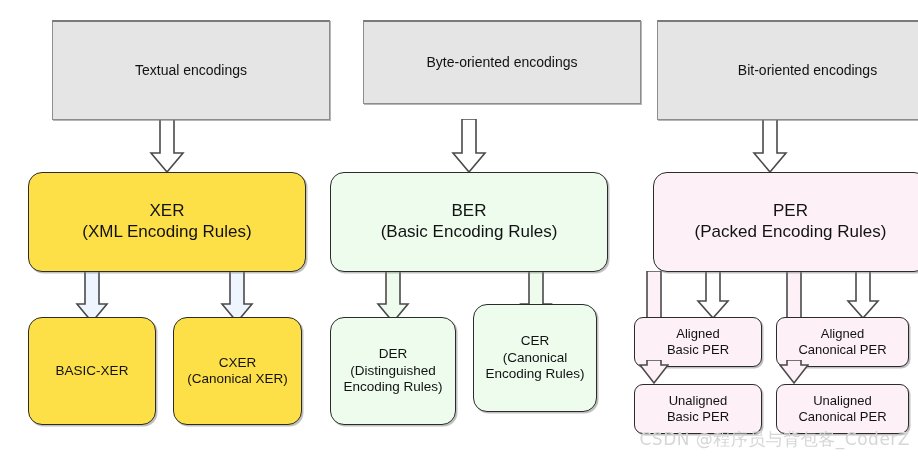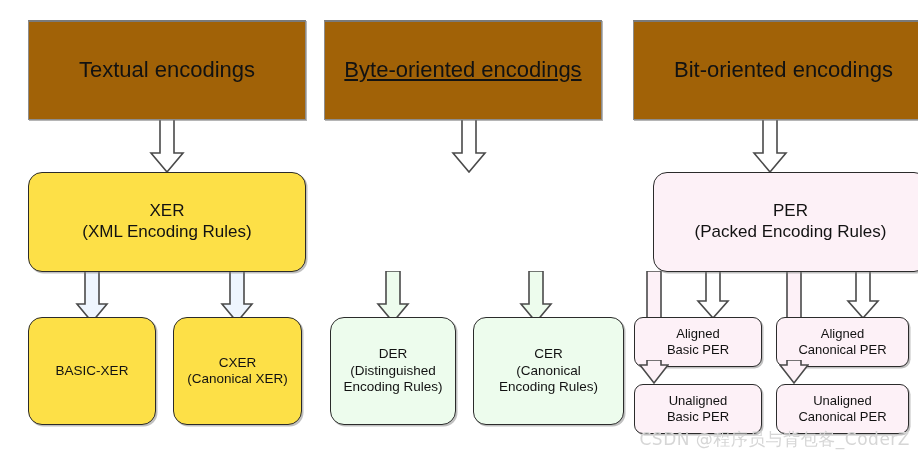--- a/index.html
+++ b/index.html
@@ -24,25 +24,26 @@
     justify-content:center;
     text-align:center;
     color:#121212;
     line-height:1.22;
     z-index:6;
   }
   .box .txt{ white-space:pre-line; display:block; }
 
   
   .hdr{
-    background:#a16207;
+    background:#e5e5e5;
     border:1px solid #8d8d8d;
     border-top:2px solid #7a7a7a;
     box-shadow:1px 1px 0 rgba(120,120,120,.55);
-    font-size:22px;
+    font-size:14px;
+    margin-left:24px;
   }
 
   
   .card{
     border-radius:14px;
     box-shadow:1.5px 1.5px 0 rgba(130,130,130,.5);
   }
   .card.blue { background:#fde047; border:1px solid #2b2b2b; }
   .card.green{ background:#edfced; border:1px solid #2b2b2b; }
   .card.pink { background:#fdf1f7; border:1px solid #2b2b2b; }
@@ -94,42 +95,46 @@
   </svg>
 
   <div class="box card blue lvl3" style="left:28px;top:317px;width:128px;height:108px;">
     <span class="txt">BASIC-XER</span>
   </div>
   <div class="box card blue lvl3" style="left:173px;top:317px;width:129px;height:108px;">
     <span class="txt">CXER
 (Canonical XER)</span>
   </div>
 
-  <div class="box hdr" style="left:324px;top:20px;width:278px;height:100px;text-decoration:underline;">
+  <div class="box hdr" style="left:339px;top:20px;width:278px;height:84px;">
     <span class="txt">Byte-oriented encodings</span>
   </div>
 
   <svg class="arrow" width="40" height="56" viewBox="0 0 40 56" style="left:449px;top:119px;">
     <path d="M13 0 L27 0 L27 34 L36 34 L20 53 L4 34 L13 34 Z" fill="#ffffff" stroke="#4a4a4a" stroke-width="1.6" stroke-linejoin="miter"></path>
   </svg>
 
+  <div class="box card green lvl2" style="left:330px;top:172px;width:278px;height:100px;">
+    <span class="txt">BER
+(Basic Encoding Rules)</span>
+  </div>
 
   <svg class="arrow" width="36" height="54" viewBox="0 0 36 54" style="left:375px;top:271px;">
     <path d="M11 0 L25 0 L25 33 L33 33 L18 51 L3 33 L11 33 Z" fill="#edfced" stroke="#4a4a4a" stroke-width="1.6" stroke-linejoin="miter"></path>
   </svg>
   <svg class="arrow" width="36" height="54" viewBox="0 0 36 54" style="left:518px;top:271px;">
     <path d="M11 0 L25 0 L25 33 L33 33 L18 51 L3 33 L11 33 Z" fill="#edfced" stroke="#4a4a4a" stroke-width="1.6" stroke-linejoin="miter"></path>
   </svg>
 
   <div class="box card green lvl3" style="left:330px;top:317px;width:126px;height:108px;">
     <span class="txt">DER
 (Distinguished
 Encoding Rules)</span>
   </div>
-  <div class="box card green lvl3" style="left:473px;top:317px;width:151px;height:108px;border-radius:13px;">
+  <div class="box card green lvl3" style="left:473px;top:304px;width:124px;height:108px;">
     <span class="txt">CER
 (Canonical
 Encoding Rules)</span>
   </div>
 
   <div class="box hdr" style="left:633px;top:20px;width:301px;height:100px;">
     <span class="txt">Bit-oriented encodings</span>
   </div>
 
   <svg class="arrow" width="40" height="56" viewBox="0 0 40 56" style="left:750px;top:119px;">

